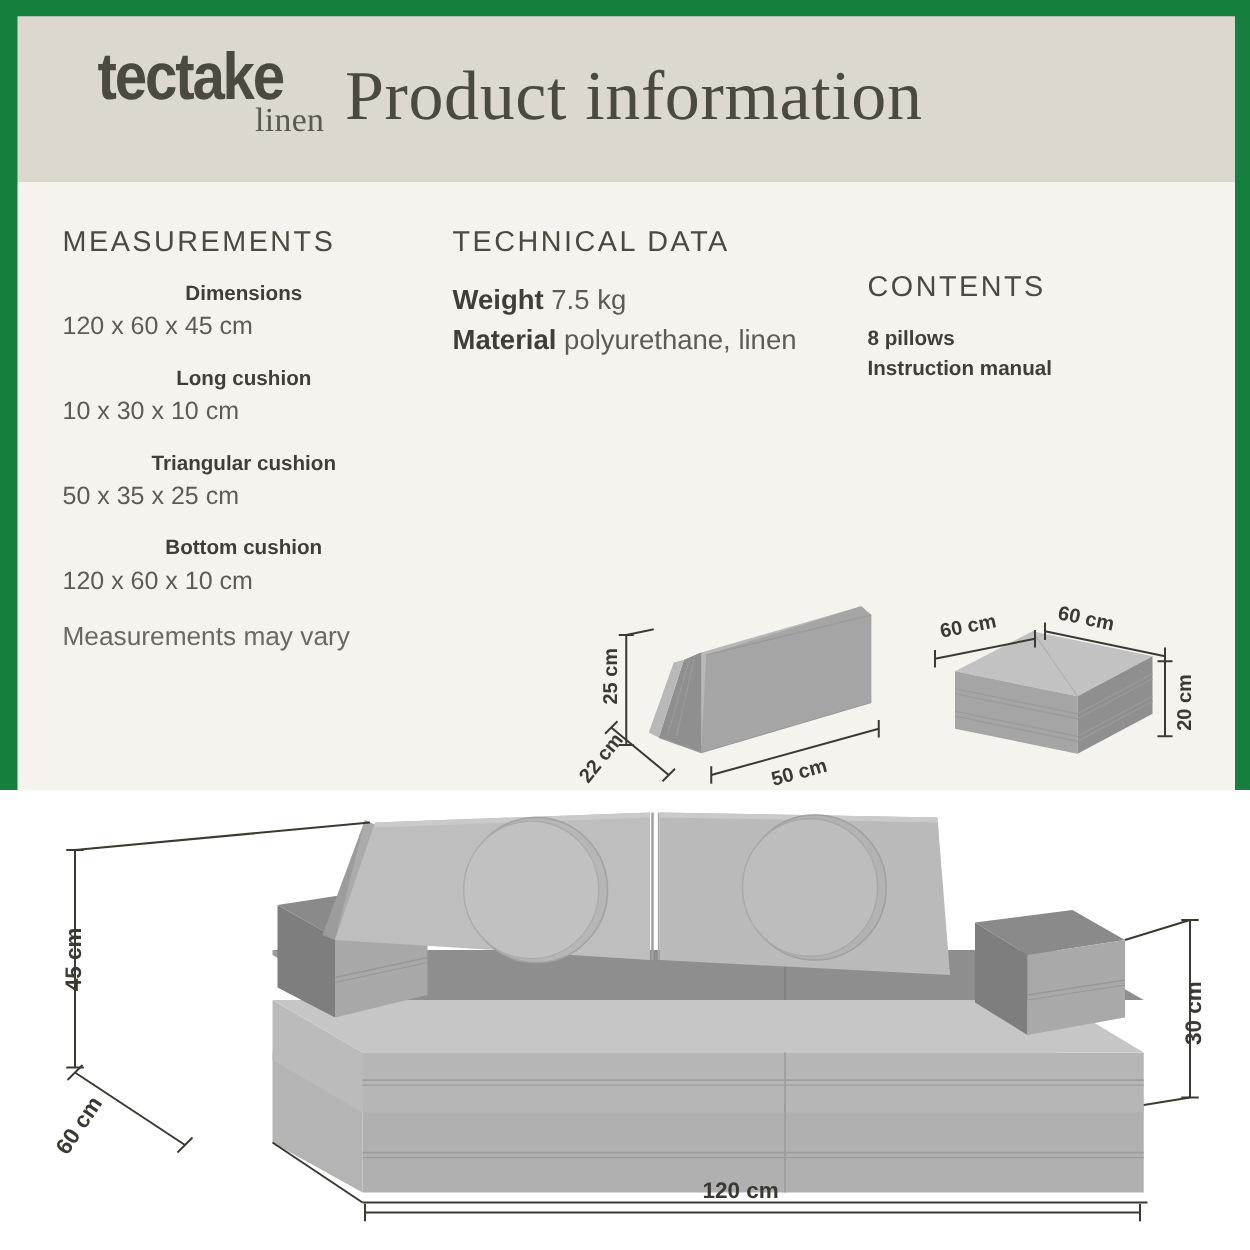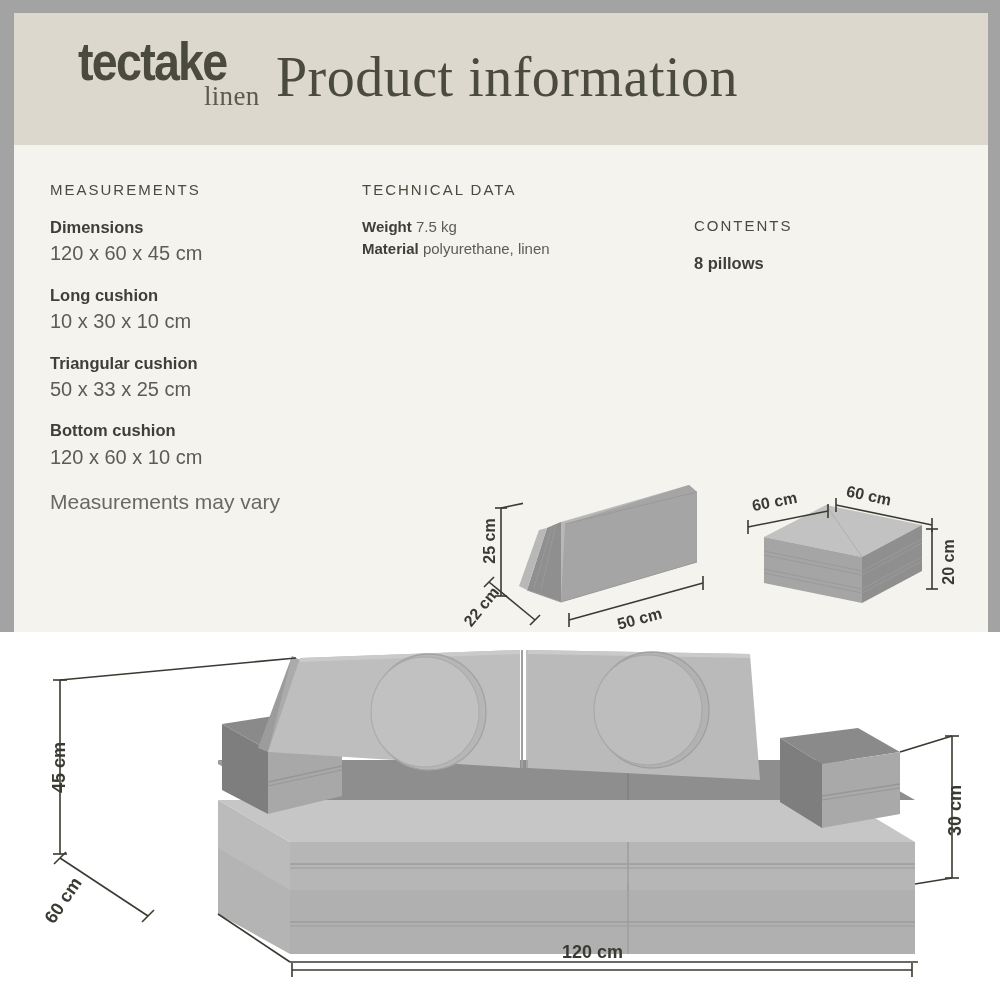--- a/index.html
+++ b/index.html
@@ -1,20 +1,20 @@
 <!DOCTYPE html>
 <html><head>
 <meta charset="utf-8">
 <style>
   html,body{margin:0;padding:0;}
   body{
     width:1000px;height:1000px;overflow:hidden;background:#ffffff;
     font-family:"Liberation Sans", sans-serif;
   }
-  .page{position:relative;width:1000px;height:1000px;background:#a3a3a3;}
+  .page{position:relative;width:1000px;height:1000px;background:#15803d;}
 
   
   .header-band{
     position:absolute;left:14px;top:13px;width:974px;height:132px;
     background:#dcd8cd;
   }
   .logo{position:absolute;left:56px;top:22px;width:260px;height:95px;}
   .logo-main{
     position:absolute;left:8px;top:0px;
     font-family:"Liberation Sans", sans-serif;
@@ -39,31 +39,31 @@
   .info-panel{
     position:absolute;left:14px;top:145px;width:974px;height:487px;
     background:#f5f3ee;
   }
   .col{position:absolute;}
   .col-meas{left:36px;top:37px;width:290px;}
   .col-tech{left:348px;top:37px;width:300px;}
   .col-cont{left:680px;top:37px;width:270px;margin-top:36px;}
 
   .sec-head{
-    font-size:15px;color:#4b4a3e;letter-spacing:2.0px;
+    font-size:23px;color:#4b4a3e;letter-spacing:2.0px;
     font-weight:400;margin:0 0 19px 0;line-height:1;
   }
   .blk{margin-bottom:16px;}
   .blk .lbl{
-    font-size:16.5px;font-weight:bold;color:#3f3f36;line-height:1.42;
+    font-size:16.5px;font-weight:bold;color:#3f3f36;line-height:1.42;text-align:center;
   }
   .blk .val{
     font-size:20px;color:#5d5c53;line-height:1.42;
   }
-  .inline-row{font-size:15px;color:#5d5c53;line-height:1.45;}
+  .inline-row{font-size:22px;color:#5d5c53;line-height:1.45;}
   .inline-row b{color:#3f3f36;}
   .note{font-size:21px;color:#6a6961;line-height:1.4;margin-top:12px;}
   .cont-row{font-size:16.5px;font-weight:bold;color:#3f3f36;line-height:1.45;}
 
   
   .diagrams{position:absolute;left:390px;top:185px;width:600px;height:440px;}
   .dg{position:absolute;}
   .dim-txt{
     position:absolute;font-size:16px;font-weight:bold;color:#3a3a32;
     white-space:nowrap;font-family:"Liberation Sans", sans-serif;
@@ -101,21 +101,21 @@
       <div class="blk">
         <div class="lbl">Dimensions</div>
         <div class="val">120 x 60 x 45 cm</div>
       </div>
       <div class="blk">
         <div class="lbl">Long cushion</div>
         <div class="val">10 x 30 x 10 cm</div>
       </div>
       <div class="blk">
         <div class="lbl">Triangular cushion</div>
-        <div class="val">50 x 33 x 25 cm</div>
+        <div class="val">50 x 35 x 25 cm</div>
       </div>
       <div class="blk">
         <div class="lbl">Bottom cushion</div>
         <div class="val">120 x 60 x 10 cm</div>
       </div>
 
       <div class="note">Measurements may vary</div>
     </div>
 
     <div class="col col-tech">
@@ -126,20 +126,21 @@
       </div>
       <div class="inline-row">
         <b>Material</b>
         <span>polyurethane, linen</span>
       </div>
     </div>
 
     <div class="col col-cont">
       <div class="sec-head">CONTENTS</div>
       <div class="cont-row">8 pillows</div>
+      <div class="cont-row">Instruction manual</div>
     </div>
 
     <div class="diagrams">
 
       <div class="dg" style="left:85px;top:150px;width:230px;height:150px;">
         <svg width="230" height="150" viewBox="0 0 230 150">
 
           <polygon points="58,48 72,42 200,5 208,12 208,82 72,122" class="fabric-light"></polygon>
 
           <polygon points="72,122 208,82 208,12 200,5 76,44" class="fabric-mid"></polygon>

